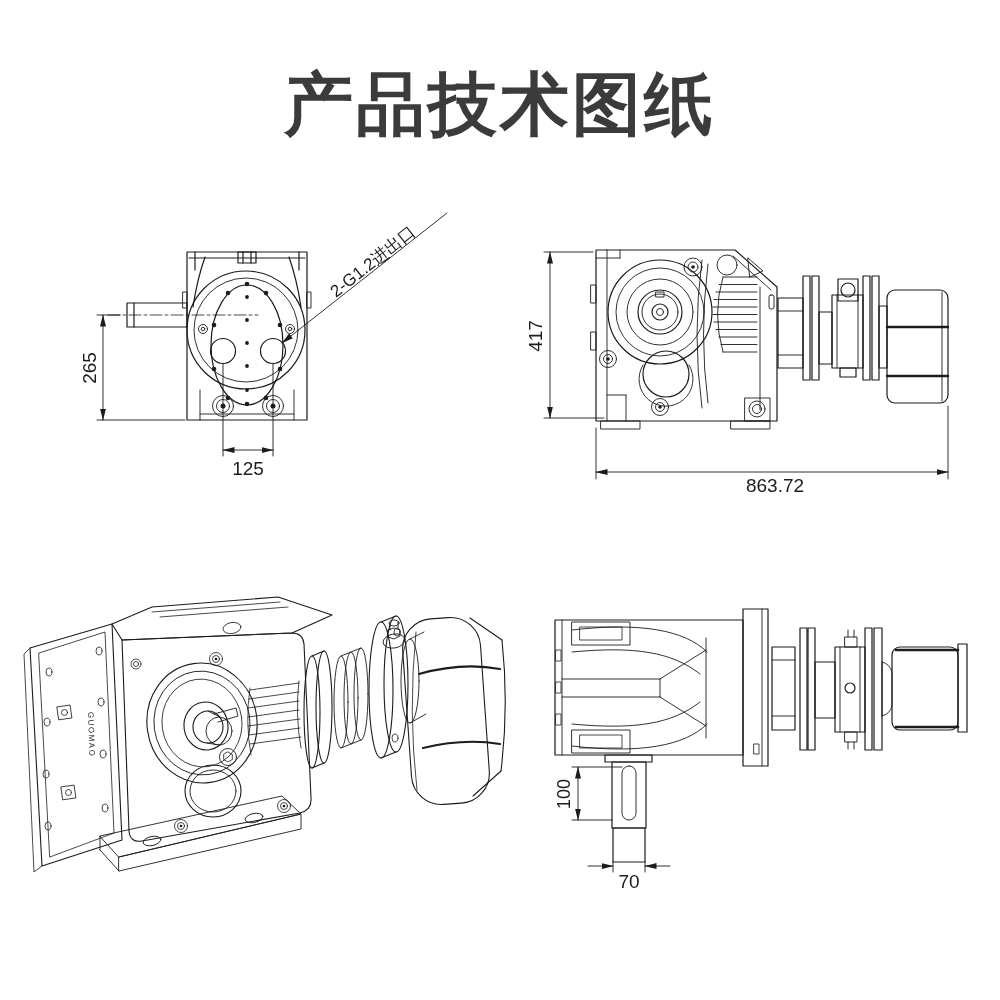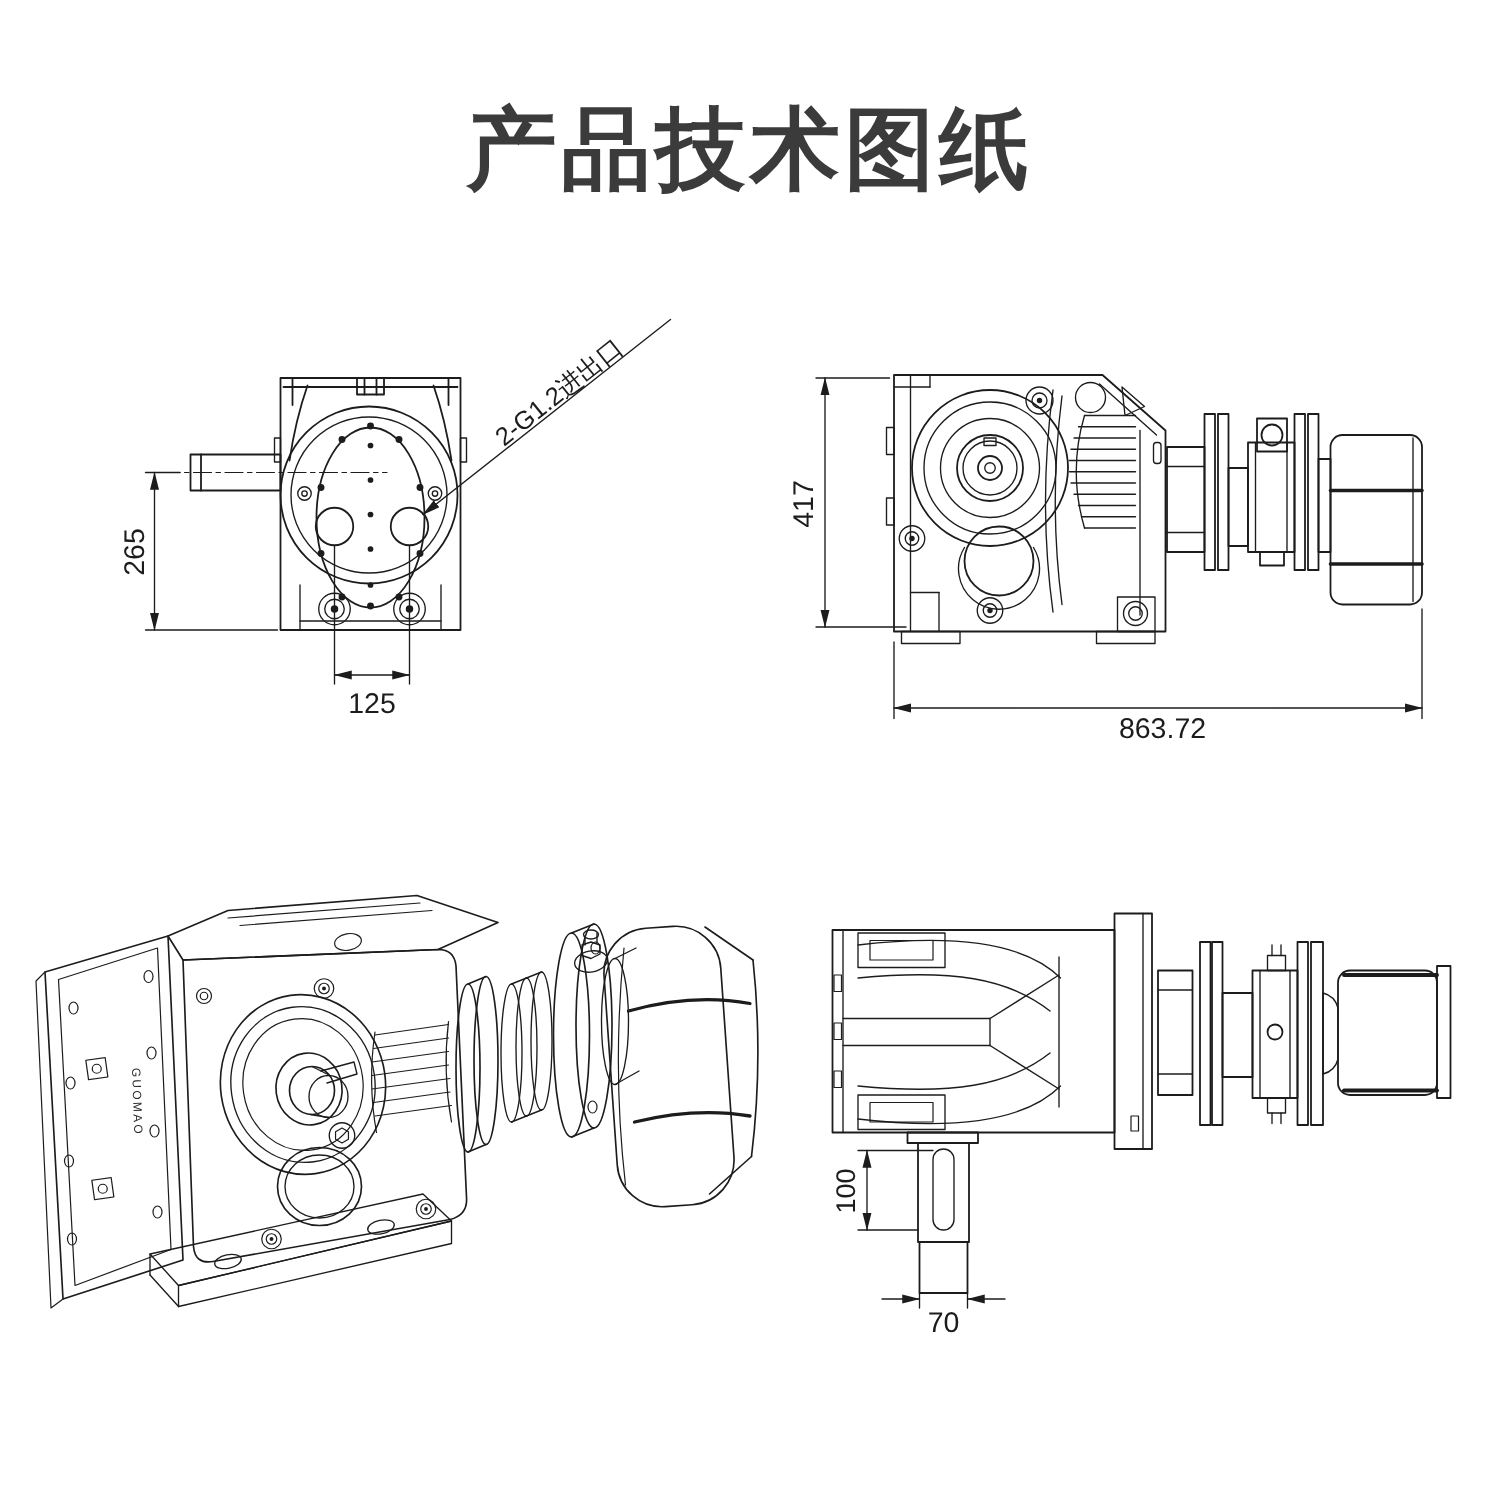--- a/index.html
+++ b/index.html
@@ -2,21 +2,21 @@
 <html><head>
 <meta charset="utf-8">
 <style>
   html,body{margin:0;padding:0;background:#ffffff;}
   .canvas{
     position:relative;width:1000px;height:1000px;background:#ffffff;
     font-family:"Liberation Sans",sans-serif;overflow:hidden;
   }
   .page-title{
     position:absolute;top:70px;left:0;width:1000px;text-align:center;
-    font-size:60px;font-weight:900;color:#3b3b3b;letter-spacing:3px;line-height:1;
+    font-size:69px;font-weight:900;color:#3b3b3b;letter-spacing:3px;line-height:1;
     font-family:"Liberation Sans",sans-serif;
   }
   svg{position:absolute;left:0;top:180px;width:1000px;height:720px;}
   svg text{
     font-family:"Liberation Sans",sans-serif;
     fill:#1c1c1c;stroke:none;
   }
   .dimtxt{font-size:19px;}
   .dimtxt-s{font-size:18px;}
   .anntxt{font-size:17px;}

